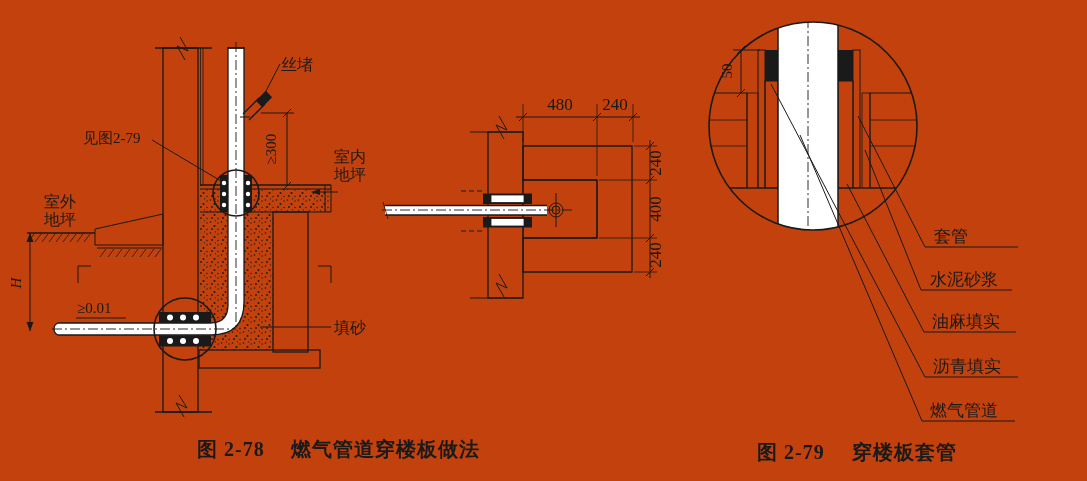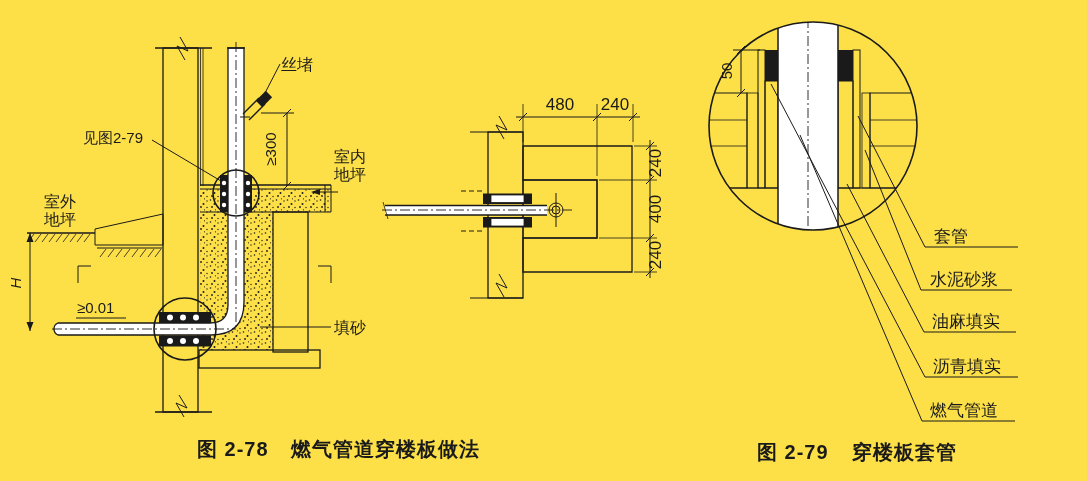--- a/index.html
+++ b/index.html
@@ -1,17 +1,17 @@
 <!DOCTYPE html>
 <html><head>
 <meta charset="utf-8">
 <style>
   html,body{margin:0;padding:0;background:#e8e8e8;}
-  #page{position:relative;width:1087px;height:481px;background:#fde047;overflow:hidden;
-        font-family:Liberation Sans, sans-serif;}
+  #page{position:relative;width:1087px;height:481px;background:#c2410c;overflow:hidden;
+        font-family:Liberation Serif, serif;}
   svg{position:absolute;left:0;top:0;}
   text{fill:#1a1a1a;}
   .lbl{font-size:16px;}
   .lbl-sm{font-size:15px;}
   .lbl-lg{font-size:17px;}
   .dim{font-size:15px;}
   .dim-lg{font-size:17px;}
   .cap{font-size:20px;font-weight:bold;letter-spacing:1px;}
   .ln{stroke:#1a1a1a;stroke-width:1;fill:none;}
   .ln-md{stroke:#1a1a1a;stroke-width:1.3;fill:none;}

